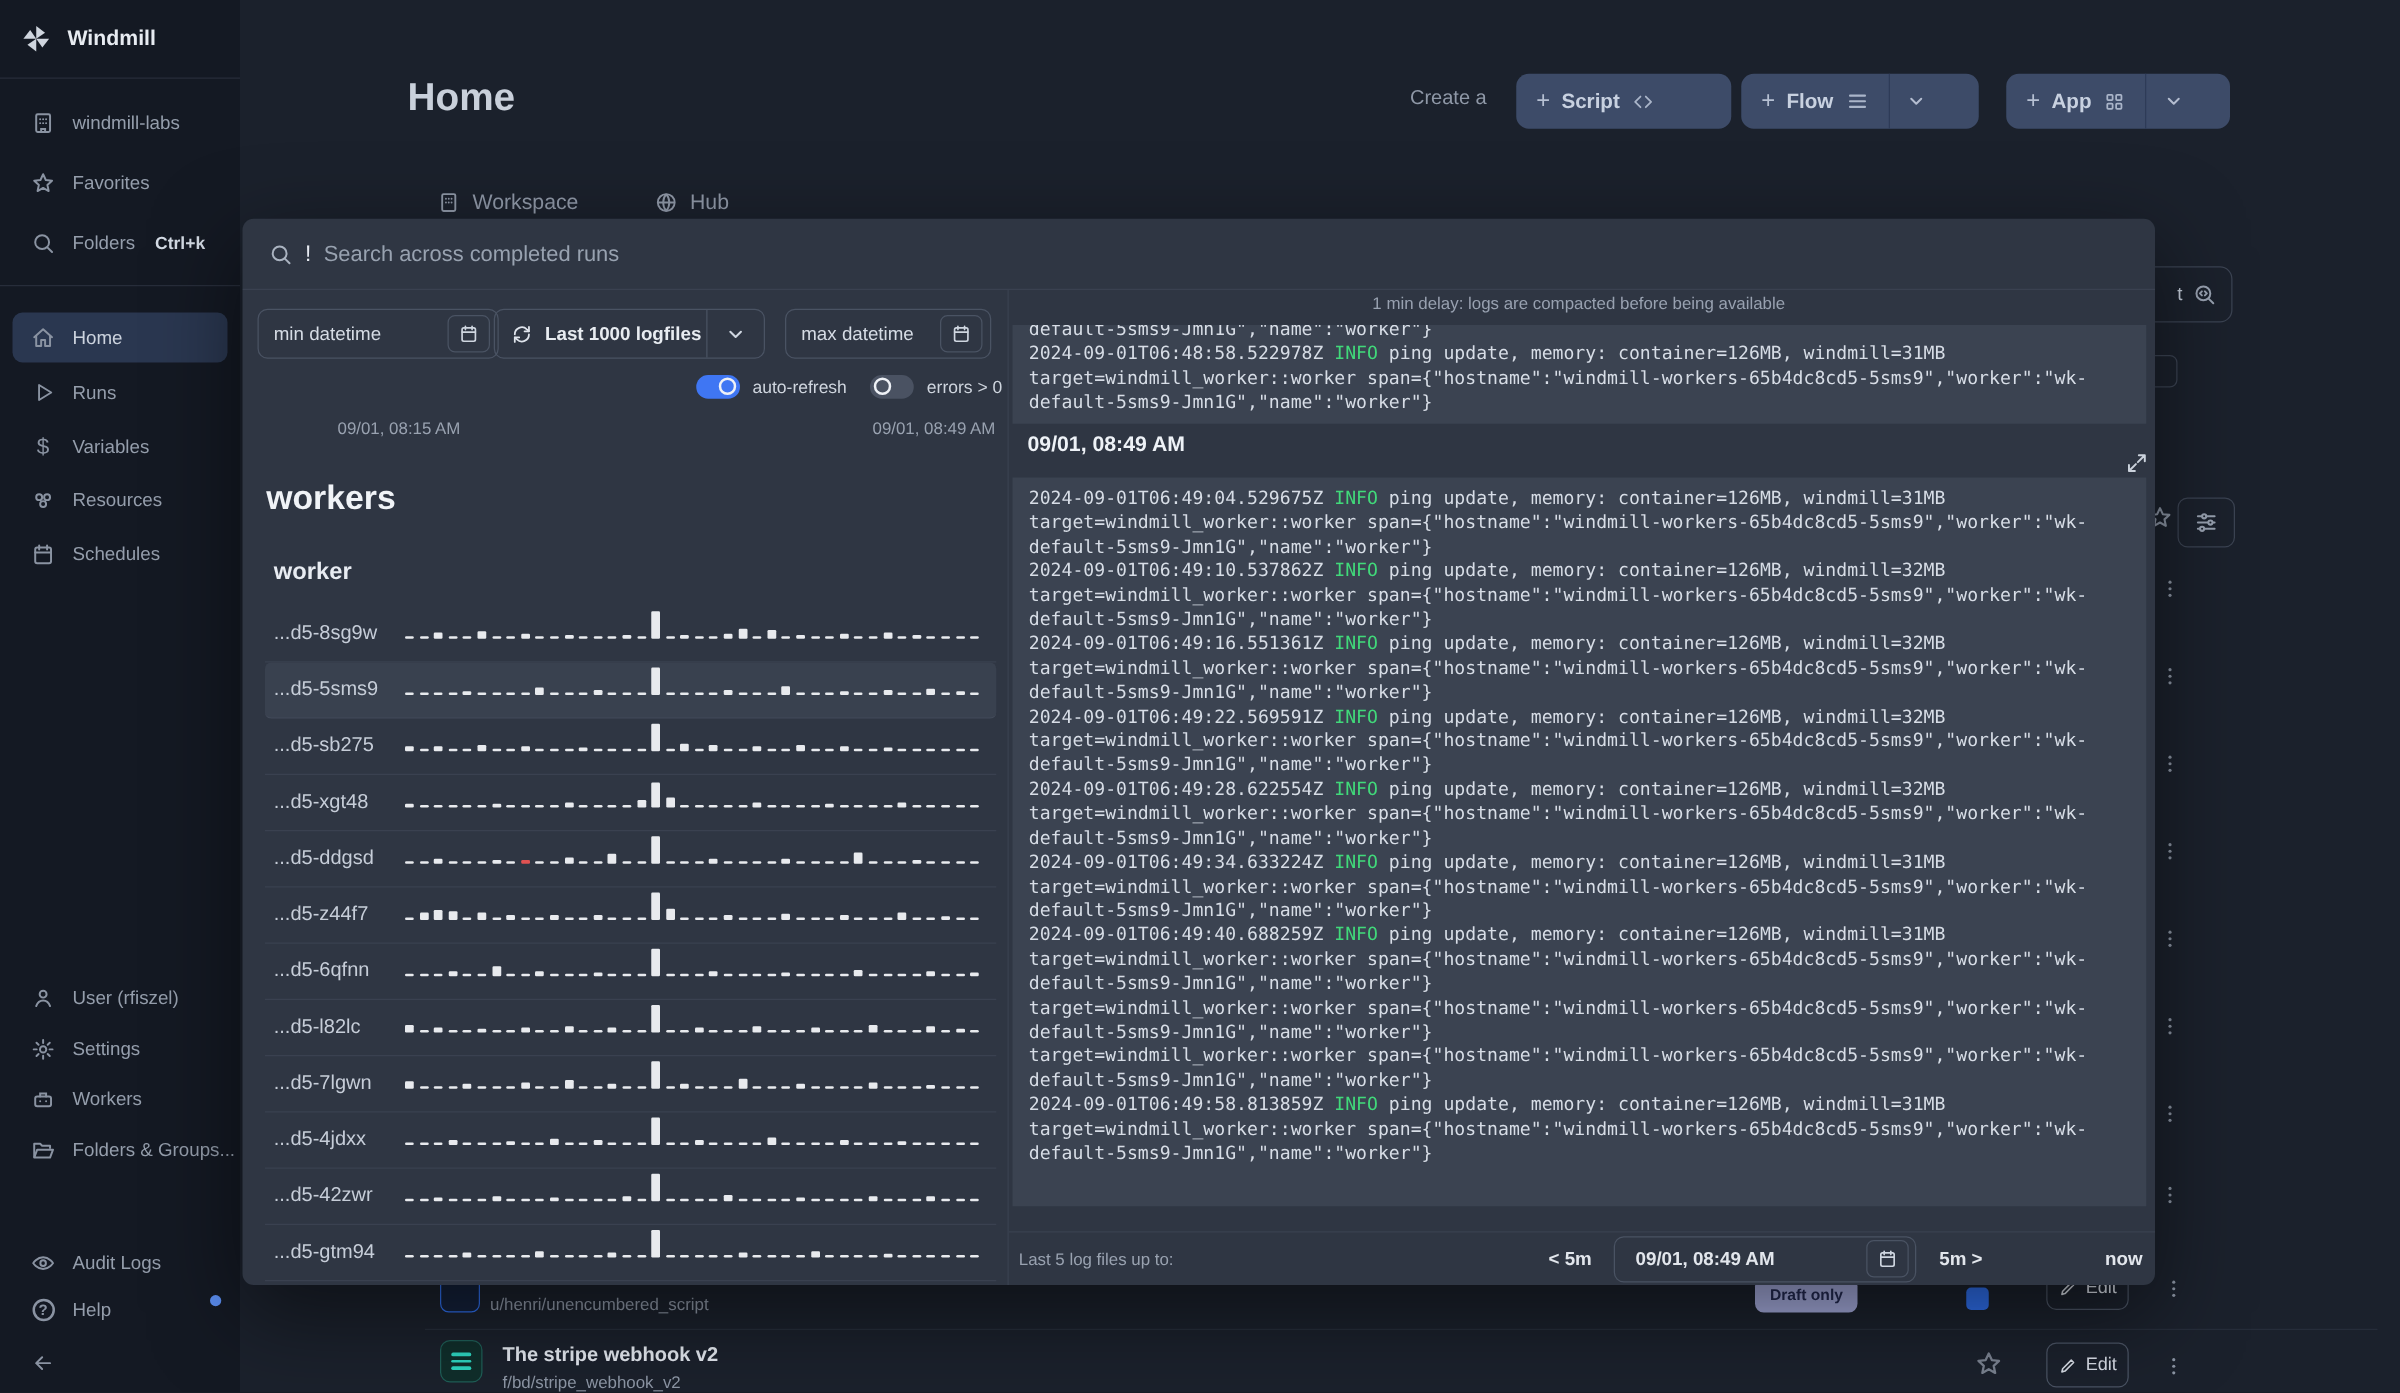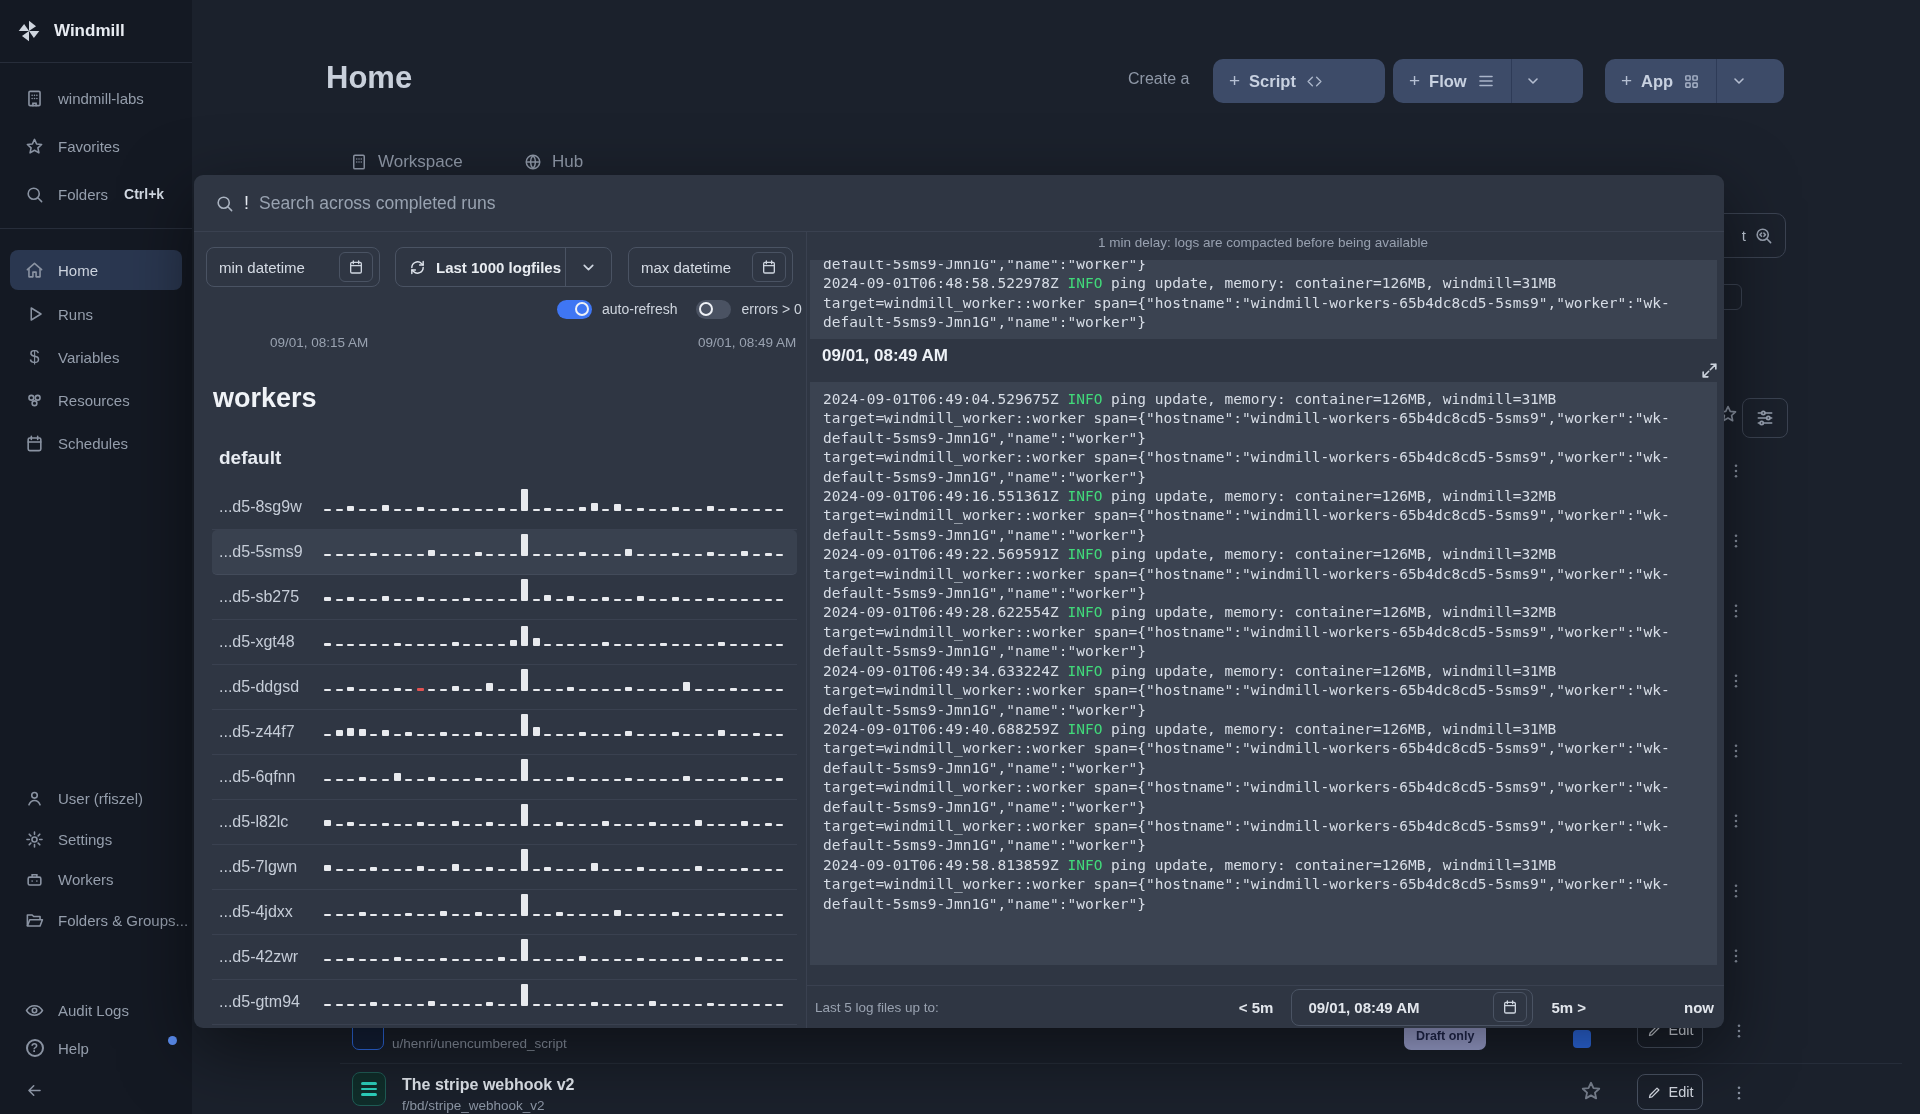--- a/index.html
+++ b/index.html
@@ -458,21 +458,21 @@
             <circle cx="11" cy="11" r="7"></circle>
             <path d="M16.5 16.5L21 21"></path>
           </svg>
         </span>
       <span class="typed">!</span>
       <input type="text" placeholder="Search across completed runs" style="">
     </div>
 
     <div class="vdiv"></div>
 
-    <div class="fbox" style="left:12px;width:174px">
+    <div class="fbox" style="left:12px;width:193px">
       <span>min datetime</span>
       <span class="minical">
           <svg class="i" width="16" height="16" viewBox="0 0 24 24" fill="none" stroke="currentColor" stroke-width="2" stroke-linecap="round">
             <rect x="4" y="5" width="16" height="16" rx="2"></rect>
             <path d="M8 3v4M16 3v4M4 10h16"></path>
           </svg>
         </span>
     </div>
     <div class="fselect">
       <span class="rf">
@@ -508,21 +508,21 @@
       <span class="tog off" style="margin-left:9px">
           <span class="knob"></span>
         </span>
       <span>errors &gt; 0</span>
     </div>
 
     <div class="rangelab" style="left:76px">09/01, 08:15 AM</div>
     <div class="rangelab" style="left:504px">09/01, 08:49 AM</div>
 
     <div class="wheading">workers</div>
-    <div class="wgroup">default</div>
+    <div class="wgroup">worker</div>
 
     <div id="wlist">
         <div class="wrow">
           <span class="wname">...d5-8sg9w</span>
           <div class="spark">
             <i style="height: 2px;"></i>
             <i style="height: 2px;"></i>
             <i style="height: 5px;"></i>
             <i style="height: 2px;"></i>
             <i style="height: 2px;"></i>
@@ -1078,20 +1078,21 @@
         </svg>
       </span>
 
     <div class="logbox" id="logmain">
         <div>
           <div class="lline"><span>2024-09-01T06:49:04.529675Z </span><span class="linfo">INFO</span><span> ping update, memory: container=126MB, windmill=31MB</span></div>
           <div class="lline">target=windmill_worker::worker span={"hostname":"windmill-workers-65b4dc8cd5-5sms9","worker":"wk-</div>
           <div class="lline">default-5sms9-Jmn1G","name":"worker"}</div>
         </div>
         <div>
+          <div class="lline"><span>2024-09-01T06:49:10.537862Z </span><span class="linfo">INFO</span><span> ping update, memory: container=126MB, windmill=32MB</span></div>
           <div class="lline">target=windmill_worker::worker span={"hostname":"windmill-workers-65b4dc8cd5-5sms9","worker":"wk-</div>
           <div class="lline">default-5sms9-Jmn1G","name":"worker"}</div>
         </div>
         <div>
           <div class="lline"><span>2024-09-01T06:49:16.551361Z </span><span class="linfo">INFO</span><span> ping update, memory: container=126MB, windmill=32MB</span></div>
           <div class="lline">target=windmill_worker::worker span={"hostname":"windmill-workers-65b4dc8cd5-5sms9","worker":"wk-</div>
           <div class="lline">default-5sms9-Jmn1G","name":"worker"}</div>
         </div>
         <div>
           <div class="lline"><span>2024-09-01T06:49:22.569591Z </span><span class="linfo">INFO</span><span> ping update, memory: container=126MB, windmill=32MB</span></div>

